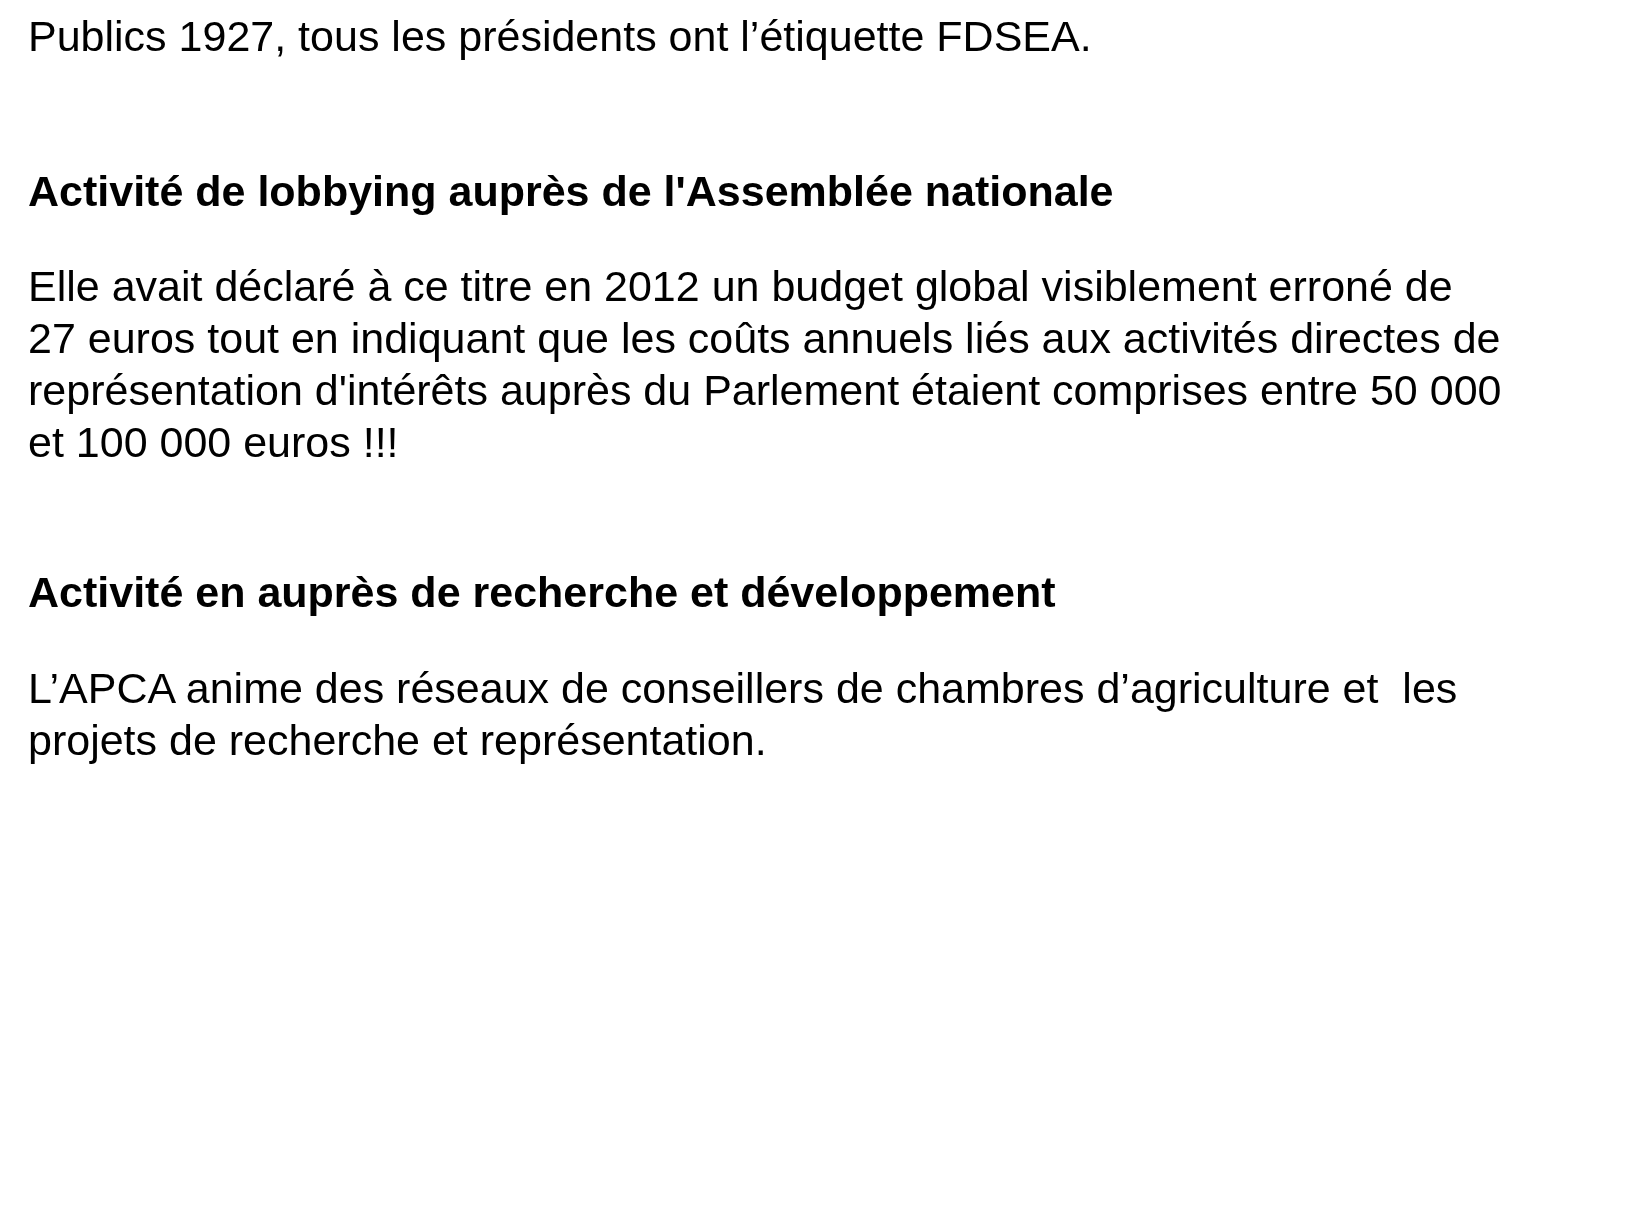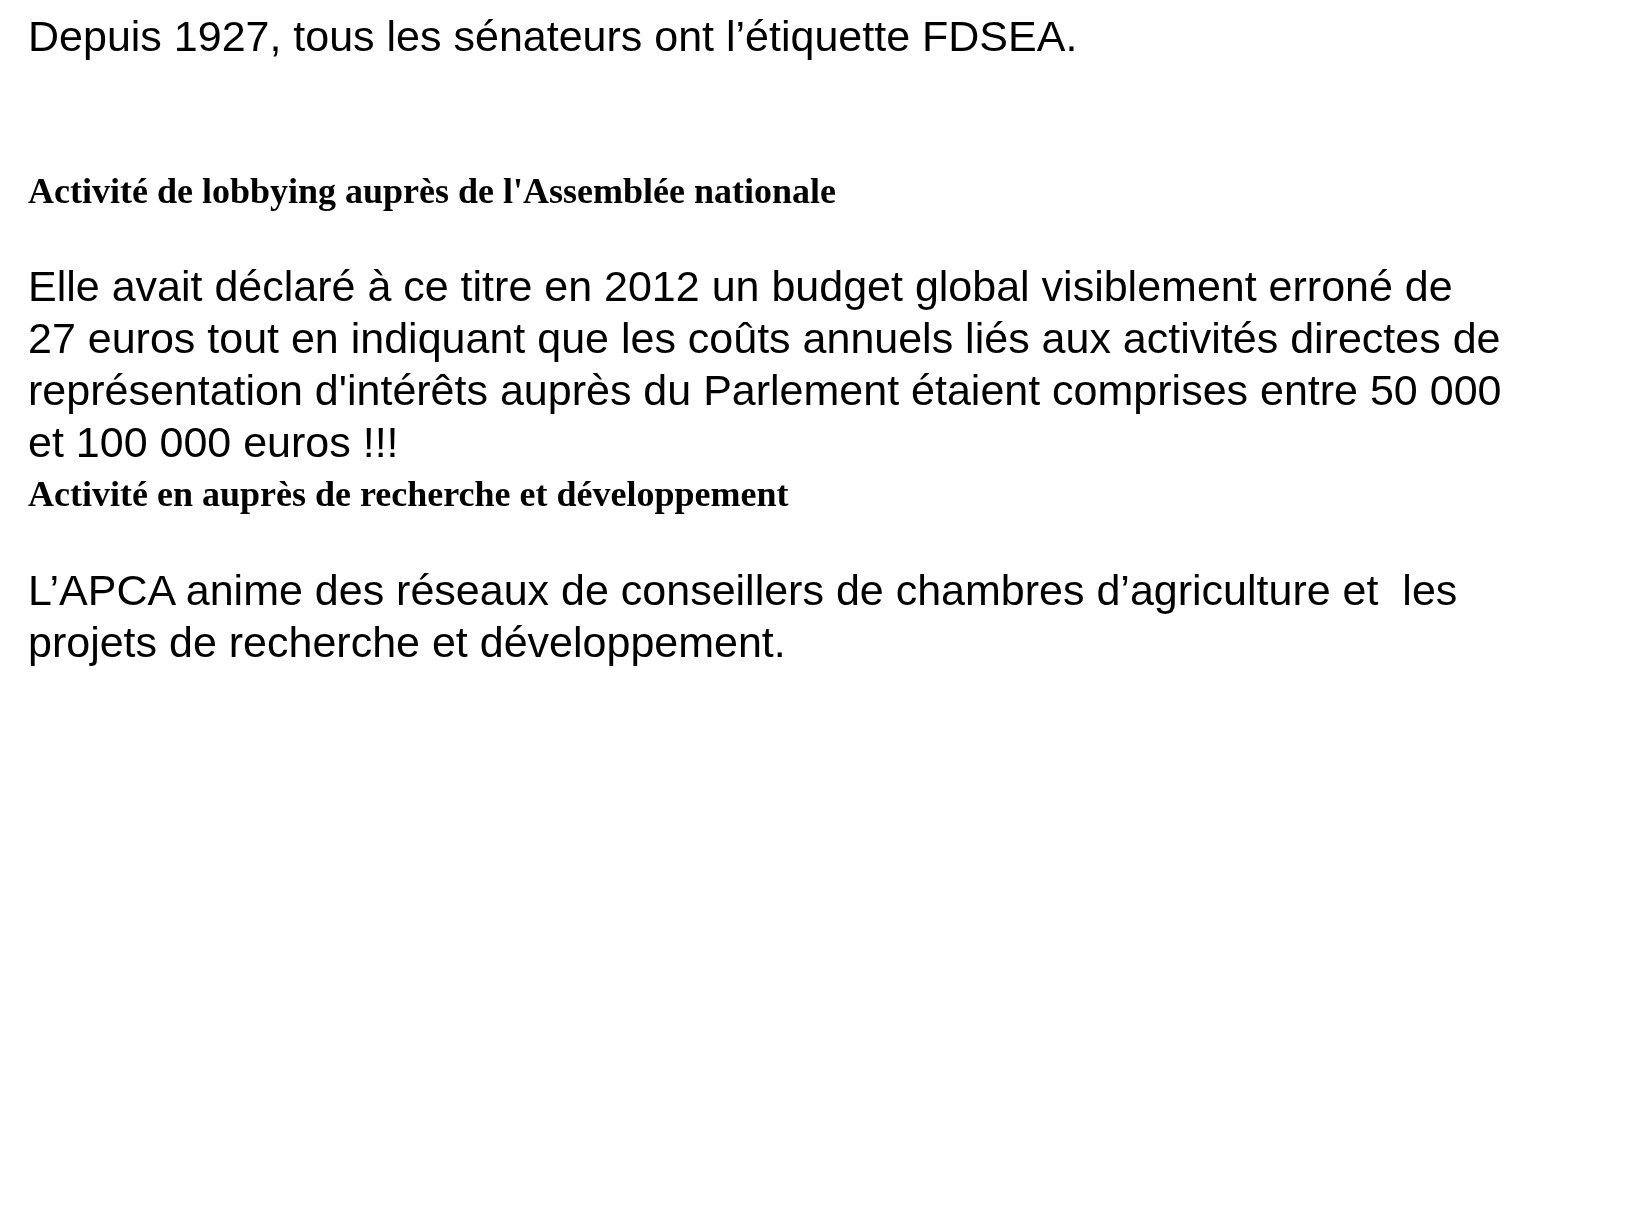--- a/index.html
+++ b/index.html
@@ -22,47 +22,46 @@
   }
   .para {
     margin: 0;
     white-space: pre-wrap; 
     font-weight: 400;
   }
   .heading {
     margin: 0;
     white-space: pre-wrap;
     font-weight: 700;
-    font-size: 36px;
+    font-size: 43px;
     line-height: 52px;
-    font-family: Liberation Serif, serif;
   }
   
   .mb-intro        { margin-bottom: 103px; }
   .mb-heading1     { margin-bottom: 43px;  }
   .mb-registration { margin-bottom: 44px;  }
-  .mb-budget       {  }
+  .mb-budget       { margin-bottom: 98px;  }
   .mb-club         { margin-bottom: 110px; }
   .mb-heading2     { margin-bottom: 44px;  }
   .mb-last         { margin-bottom: 0;     }
 </style>
 </head>
 <body>
 
 <div class="doc-page">
 
-  <p class="para mb-intro">Depuis 1927, tous les sénateurs ont l’étiquette FDSEA.</p>
+  <p class="para mb-intro">Publics 1927, tous les présidents ont l’étiquette FDSEA.</p>
 
   <h2 class="heading mb-heading1">Activité de lobbying auprès de l'Assemblée nationale</h2>
 
 
   <p class="para mb-budget">Elle avait déclaré à ce titre en 2012 un budget global visiblement erroné de
 27 euros tout en indiquant que les coûts annuels liés aux activités directes de
 représentation d'intérêts auprès du Parlement étaient comprises entre 50 000
 et 100 000 euros !!!</p>
 
 
   <h2 class="heading mb-heading2">Activité en auprès de recherche et développement</h2>
 
   <p class="para mb-last">L’APCA anime des réseaux de conseillers de chambres d’agriculture et  les
-projets de recherche et développement.</p>
+projets de recherche et représentation.</p>
 
 </div>
 
 </body></html>

